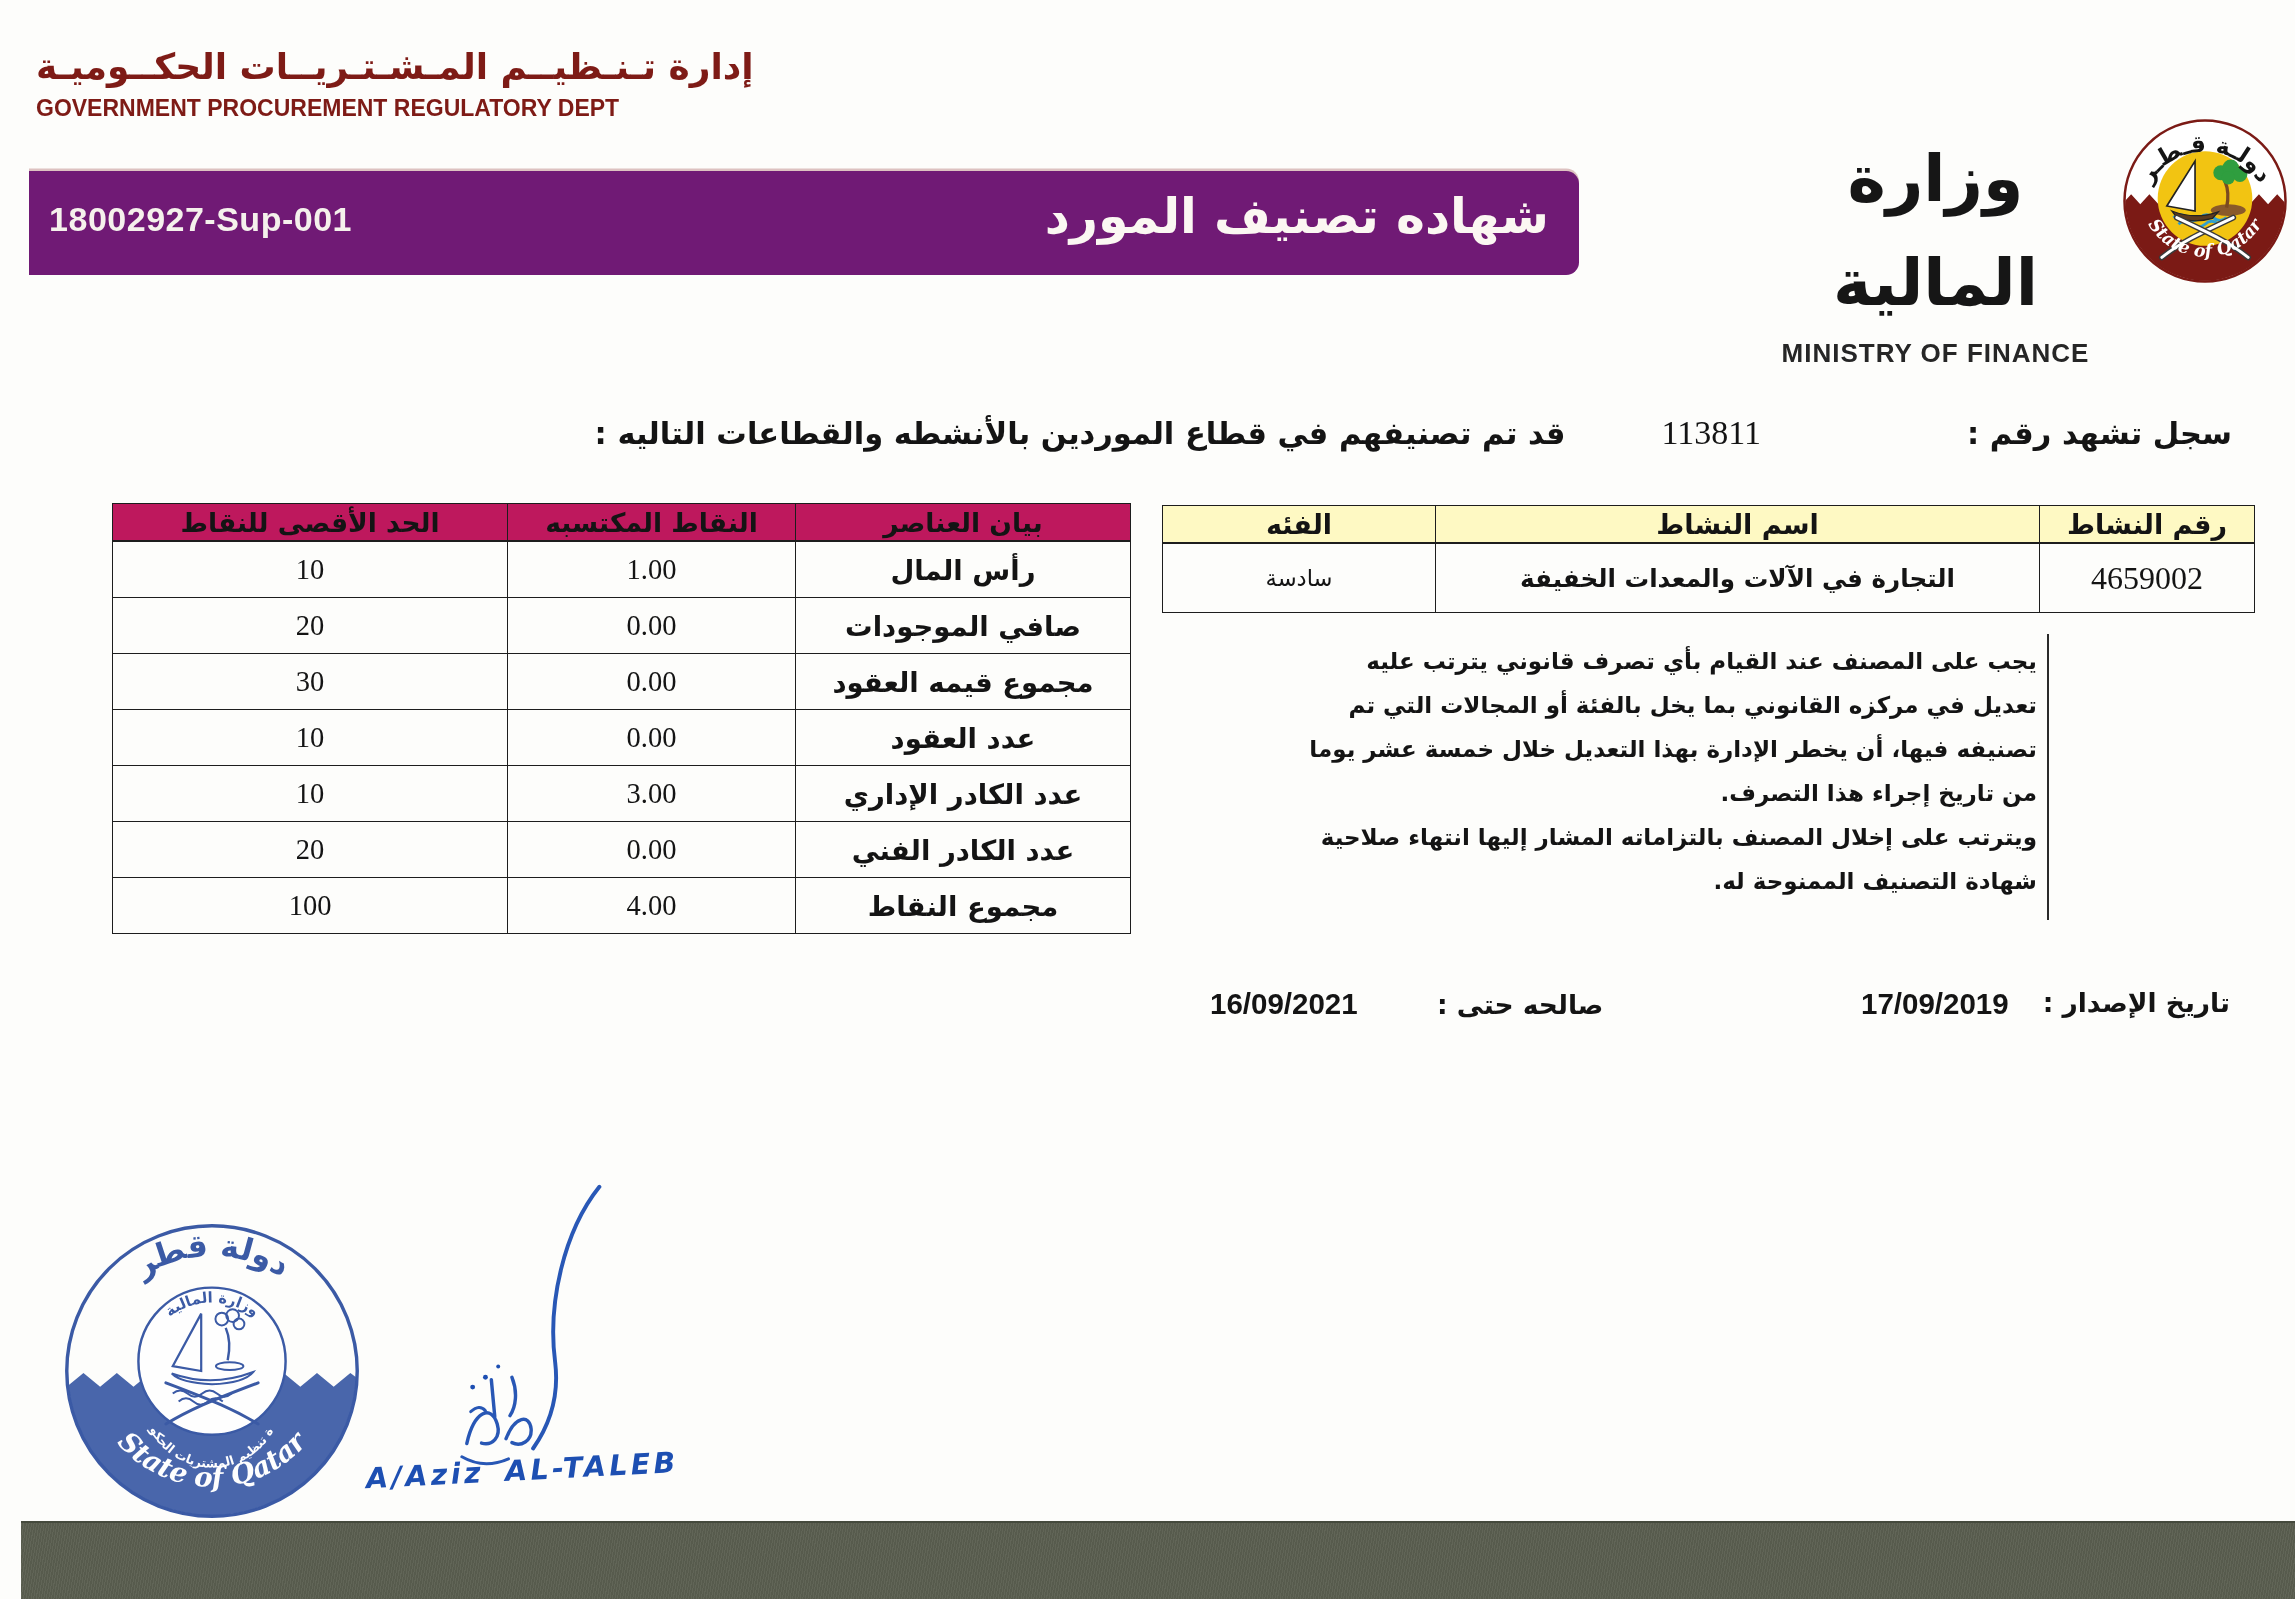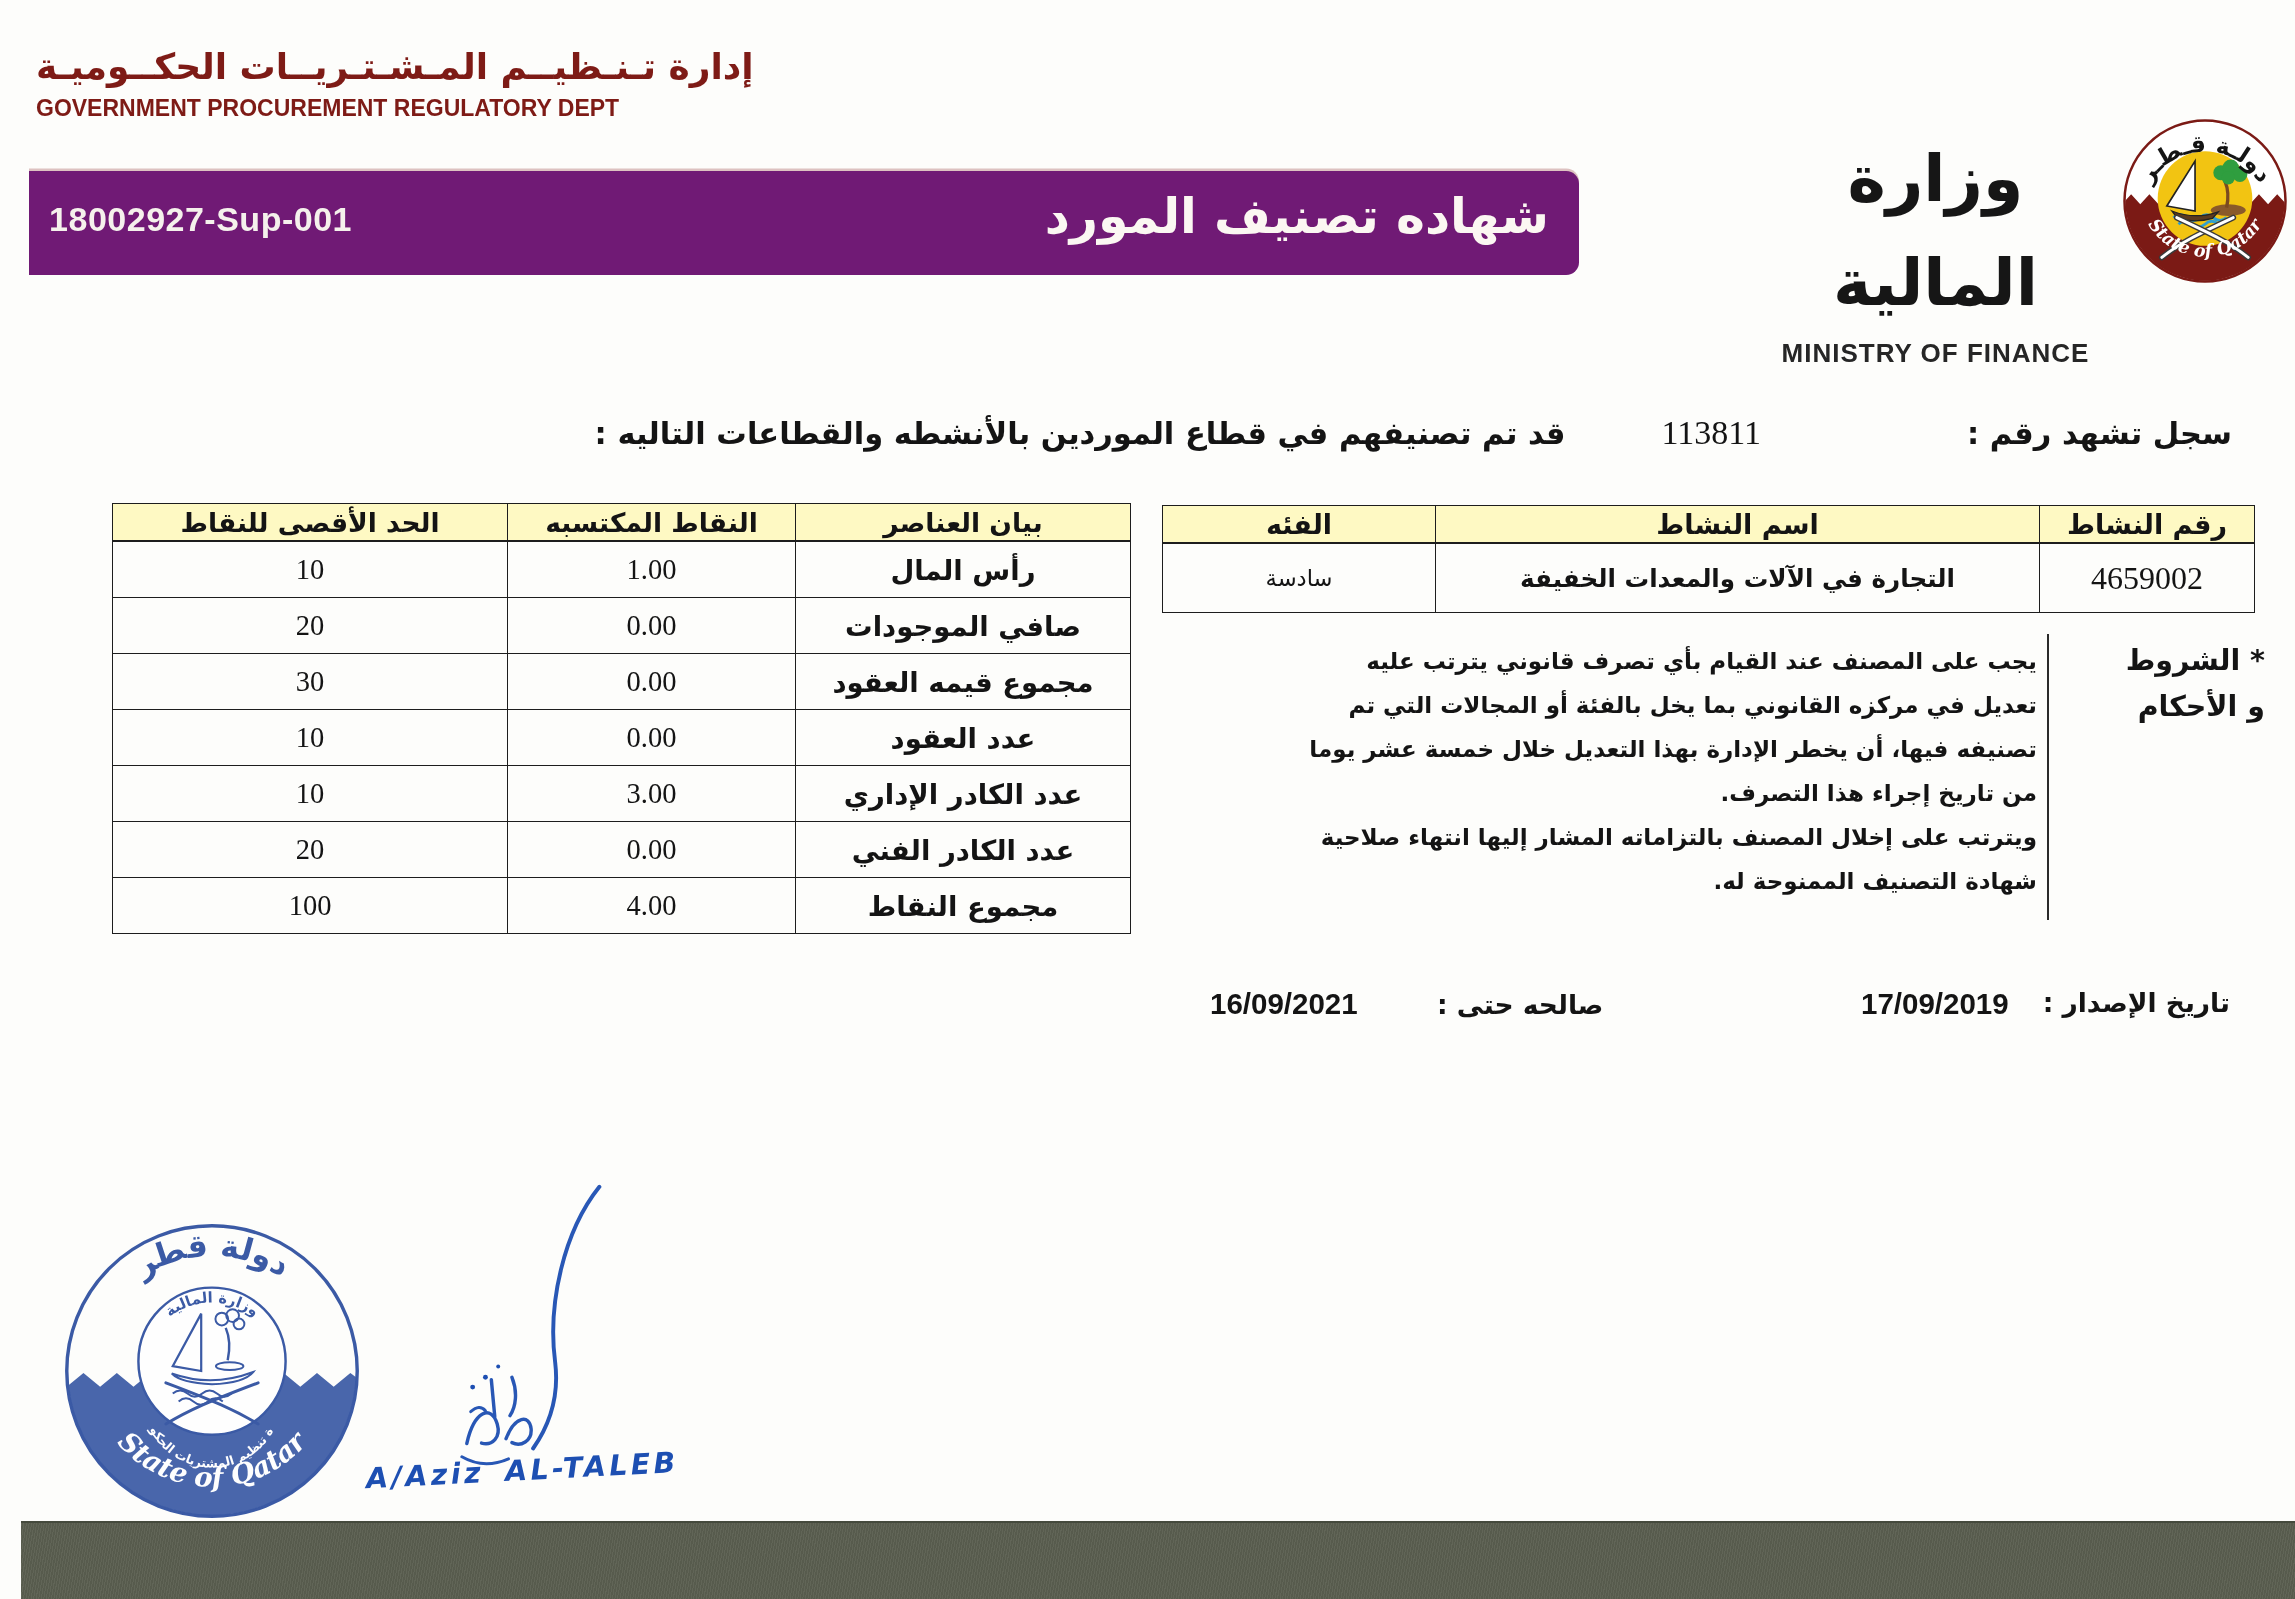--- a/index.html
+++ b/index.html
@@ -45,21 +45,21 @@
   
   table{border-collapse:collapse;direction:rtl;}
   th,td{border:1.5px solid #1d1d1d;text-align:center;vertical-align:middle;padding:0 4.9px;}
   .activity-table{position:absolute;left:1162px;top:505px;width:1092px;table-layout:fixed;}
   .activity-table th{height:36px;background:#fef9c3;font-size:27px;font-weight:bold;border-bottom-width:2.5px;}
   .activity-table td{height:68px;}
   .act-number{font-family:"Liberation Serif","DejaVu Serif",serif;font-size:32px;}
   .act-name{font-size:24.6px;font-weight:bold;}
   .act-cat{font-size:22.6px;}
   .points-table{position:absolute;left:112px;top:503px;width:1018px;table-layout:fixed;}
-  .points-table th{height:36px;font-size:26.5px;font-weight:bold;background:#fef9c3;border-bottom-width:2.5px;}
+  .points-table th{height:36px;font-size:26.5px;font-weight:bold;background:#be185d;border-bottom-width:2.5px;}
   .points-table td{height:55px;}
   .pt-item{font-size:27.5px;font-weight:bold;}
   .pt-num{font-family:"Liberation Serif","DejaVu Serif",serif;font-size:28.5px;}
   
   .terms-divider{position:absolute;left:2047px;top:634px;width:1.5px;height:286px;background:#2a2a2a;}
   .terms-label{position:absolute;left:2066px;top:638px;width:199px;direction:rtl;text-align:right;
     font-size:28.5px;font-weight:bold;line-height:46px;}
   .terms-par{position:absolute;left:1247px;top:639px;width:790px;direction:rtl;text-align:right;
     font-size:23px;font-weight:bold;line-height:44px;}
   
@@ -211,24 +211,20 @@
     </tr>
     <tr>
       <td class="pt-item">مجموع النقاط</td>
       <td class="pt-num">4.00</td>
       <td class="pt-num">100</td>
     </tr>
   </tbody>
     </table>
 
   <div class="terms-divider"></div>
-  <div class="terms-label">
-    <div>* الشروط</div>
-    <div>و الأحكام</div>
-  </div>
   <div class="terms-par">
     <div>يجب على المصنف عند القيام بأي تصرف قانوني يترتب عليه</div>
     <div>تعديل في مركزه القانوني بما يخل بالفئة أو المجالات التي تم</div>
     <div>تصنيفه فيها، أن يخطر الإدارة بهذا التعديل خلال خمسة عشر يوما</div>
     <div>من تاريخ إجراء هذا التصرف.</div>
     <div>ويترتب على إخلال المصنف بالتزاماته المشار إليها انتهاء صلاحية</div>
     <div>شهادة التصنيف الممنوحة له.</div>
   </div>
 
   <div class="lbl-ar issue-label">تاريخ الإصدار :</div>

